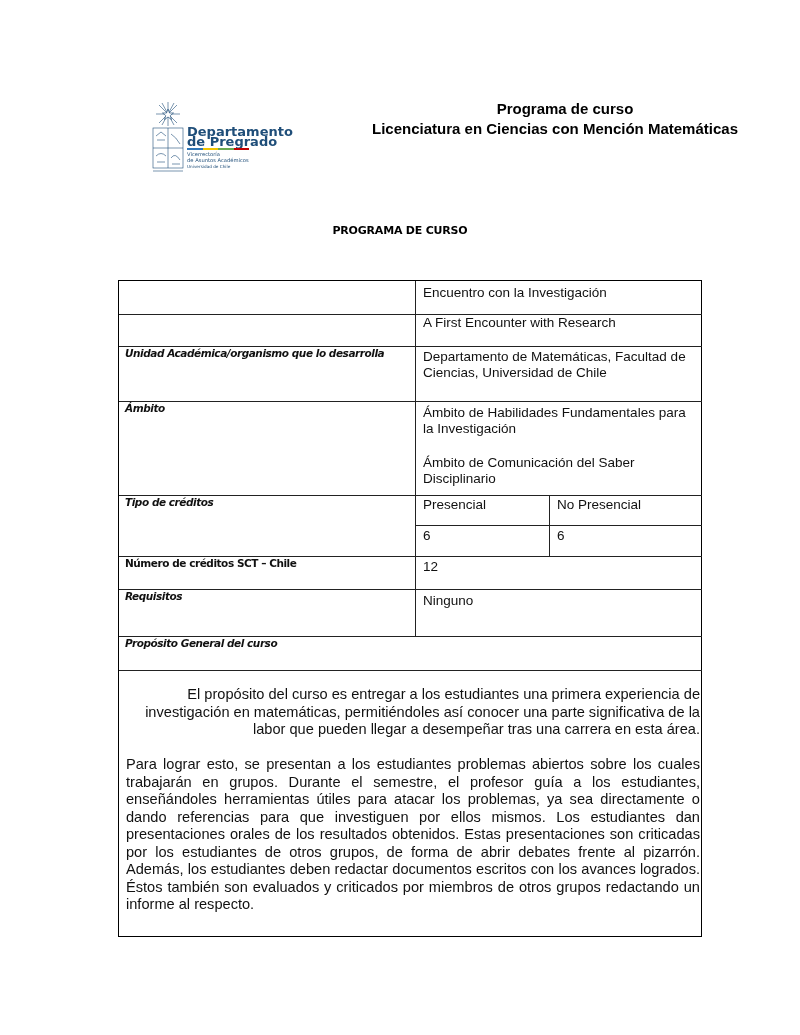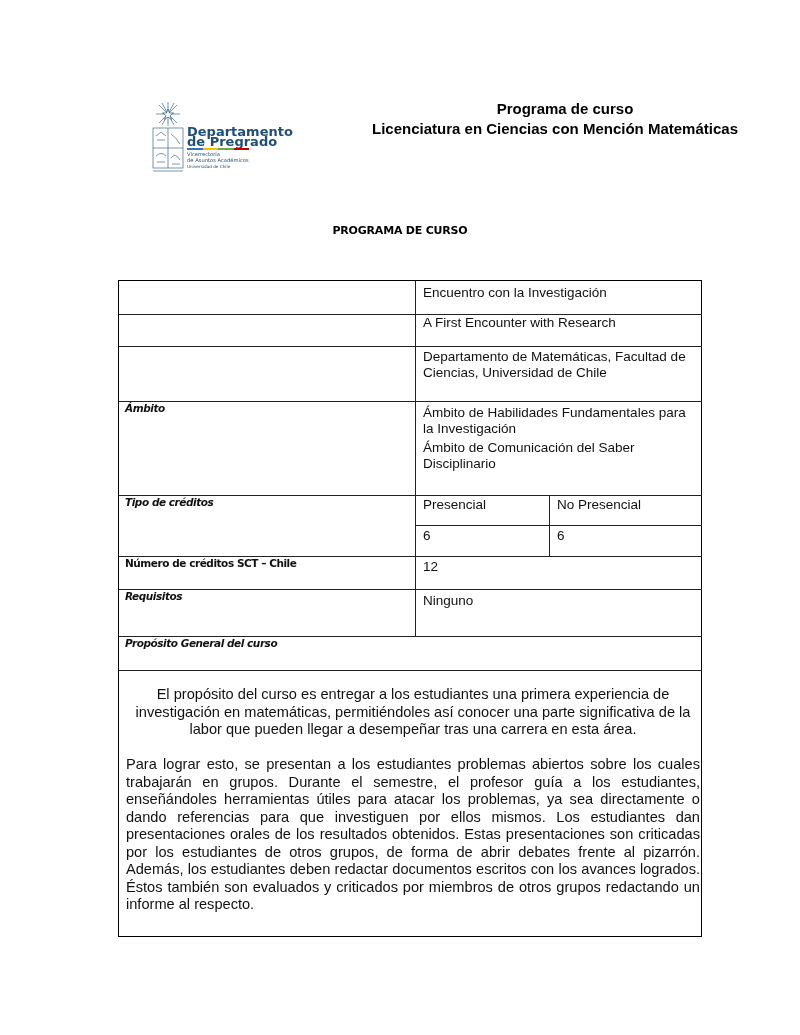--- a/index.html
+++ b/index.html
@@ -17,21 +17,21 @@
     font-family: "DejaVu Sans", sans-serif; font-weight: bold; font-size: 11px; letter-spacing: -0.2px; }
   .tbl { position: absolute; left: 118px; top: 280px; width: 584px; height: 657px;
     border: 1px solid #000; box-sizing: border-box; }
   .hl { position: absolute; left: 0; height: 0; border-top: 1.5px solid #222; }
   .vl { position: absolute; width: 0; border-left: 1.5px solid #222; }
   .lbl { position: absolute; font-family: "DejaVu Sans", sans-serif; font-style: italic; font-weight: bold;
     font-size: 10.5px; letter-spacing: -0.45px; color: #111; line-height: 21px; }
   .val { position: absolute; font-family: "Liberation Sans", sans-serif; font-size: 13.5px; line-height: 16px; color: #111; }
   .body-text { position: absolute; left: 7px; width: 574px; font-family: "Liberation Sans", sans-serif;
     font-size: 14.6px; line-height: 17.5px; color: #111; text-align: justify; }
-  .p1 { text-align: center; }
+  .p1 { text-align: right; }
 </style>
 </head>
 <body>
 
 <div class="logo">
   <svg width="36" height="75" viewBox="0 0 36 75" style="position:absolute;left:0;top:0;">
     <g stroke="#1f4e79" stroke-width="0.6" fill="none">
       <line x1="18" y1="2" x2="18" y2="26"></line>
       <line x1="6" y1="14" x2="30" y2="14"></line>
       <line x1="9" y1="5" x2="27" y2="23"></line>
@@ -80,25 +80,26 @@
   <div class="hl" style="top:355px;width:583px"></div>
   <div class="hl" style="top:389px;width:583px"></div>
 
   <div class="vl" style="left:296px;top:0;height:355px"></div>
   <div class="vl" style="left:430px;top:214px;height:61px"></div>
 
   <div class="val" style="left:304px;top:4px">Encuentro con la Investigación</div>
 
   <div class="val" style="left:304px;top:34px">A First Encounter with Research</div>
 
+  <div class="lbl" style="left:6px;top:62px;width:260px">Unidad Académica/organismo que lo desarrolla</div>
   <div class="val" style="left:304px;top:68px;width:275px">Departamento de Matemáticas, Facultad de Ciencias, Universidad de Chile</div>
 
   <div class="lbl" style="left:6px;top:117px">Ámbito</div>
   <div class="val" style="left:304px;top:124px;width:275px">
-    <div style="margin-bottom:3px">Ámbito de Habilidades Fundamentales para la Investigación</div>
+    <div style="margin-bottom:18px">Ámbito de Habilidades Fundamentales para la Investigación</div>
     <div>Ámbito de Comunicación del Saber Disciplinario</div>
   </div>
 
   <div class="lbl" style="left:6px;top:211px">Tipo de créditos</div>
   <div class="val" style="left:304px;top:216px">Presencial</div>
   <div class="val" style="left:438px;top:216px">No Presencial</div>
   <div class="val" style="left:304px;top:247px">6</div>
   <div class="val" style="left:438px;top:247px">6</div>
 
   <div class="lbl" style="left:6px;top:272px;font-style:normal">Número de créditos SCT – Chile</div>

